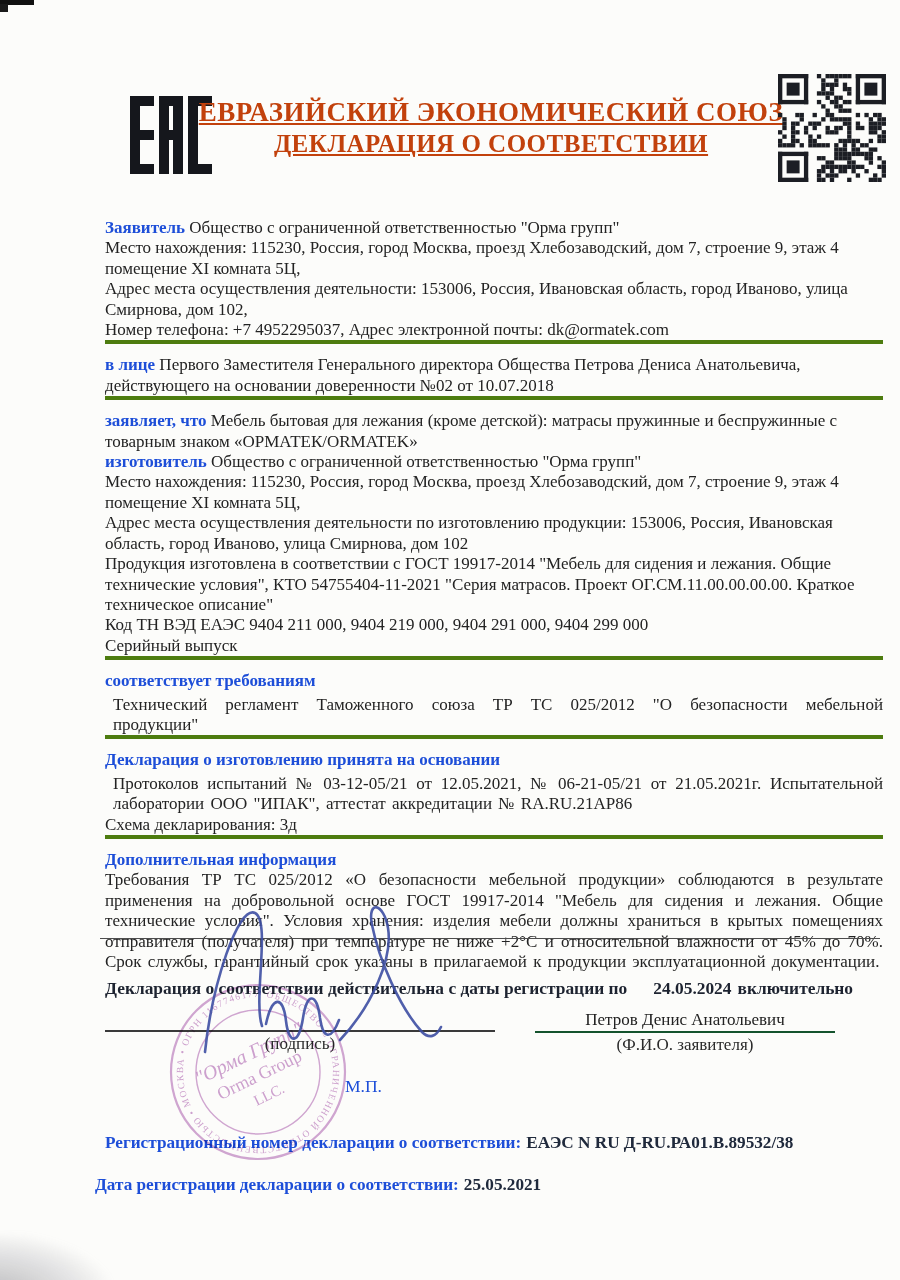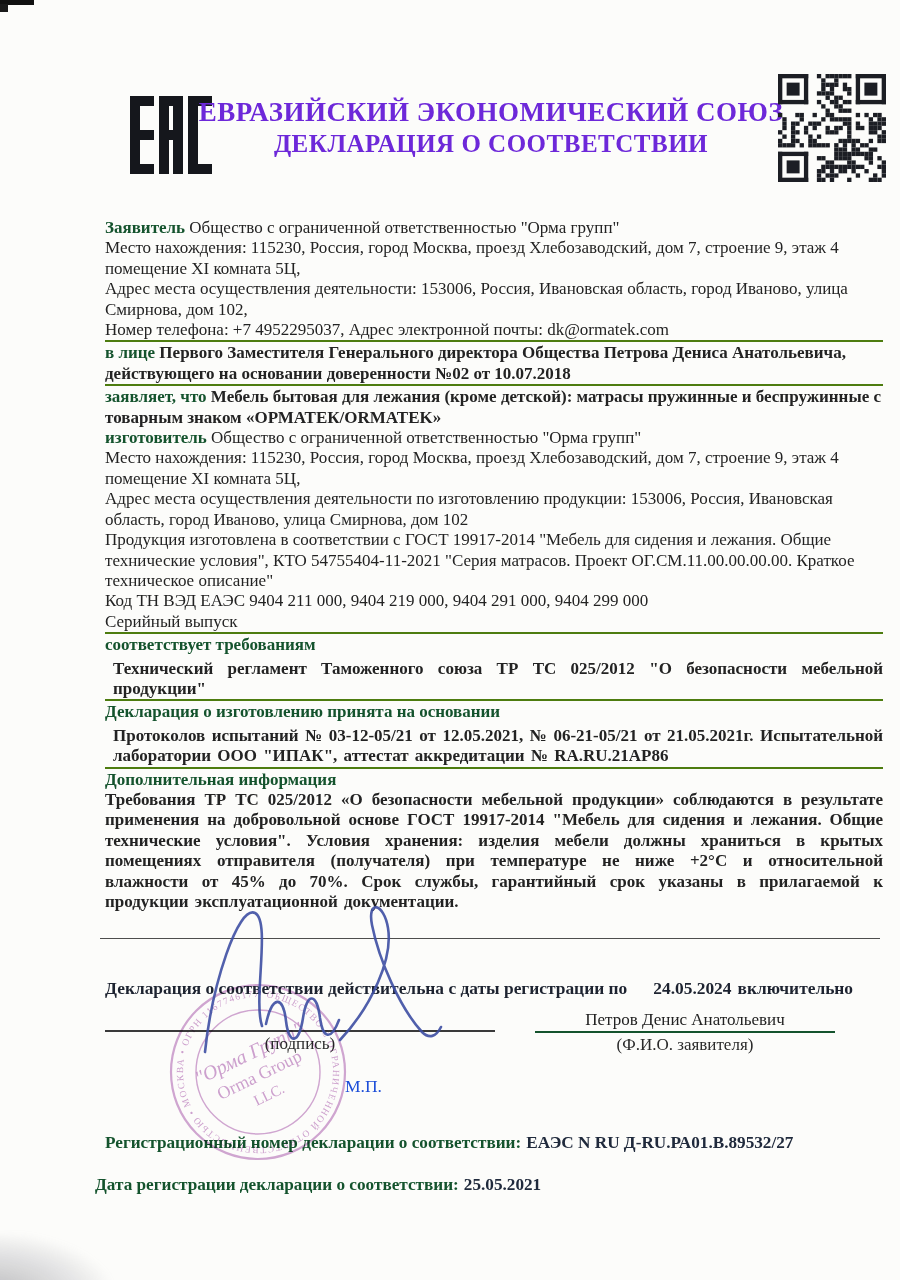--- a/index.html
+++ b/index.html
@@ -10,29 +10,29 @@
     color:#232323;
   }
   
   .scan-mark-top{position:absolute;left:0;top:0;width:34px;height:5px;background:#111;}
   .scan-mark-top2{position:absolute;left:0;top:4px;width:8px;height:8px;background:#1a1a1a;}
   .scan-smudge{position:absolute;left:-40px;top:1235px;width:150px;height:70px;
     background:radial-gradient(ellipse at 20% 90%,rgba(100,100,110,.45),rgba(140,140,150,.18) 55%,transparent 75%);
     filter:blur(3px);}
   
   .eac-logo{position:absolute;left:130px;top:96px;}
-  .titles{position:absolute;left:180px;top:97px;width:622px;text-align:center;color:#6d28d9;}
+  .titles{position:absolute;left:180px;top:97px;width:622px;text-align:center;color:#c2410c;text-decoration:underline;}
   .titles .t1{font-size:27px;font-weight:bold;letter-spacing:.5px;line-height:30px;white-space:nowrap;}
   .titles .t2{font-size:25px;font-weight:bold;letter-spacing:.5px;line-height:28px;margin-top:3px;white-space:nowrap;}
   .qr{position:absolute;left:778px;top:74px;width:108px;height:108px;}
   
   .content{position:absolute;left:105px;top:218px;width:778px;font-size:17px;line-height:20.4px;}
   .content p{margin:0;}
-  b{color:#14532d;}
-  .sec{border-top:2px solid #4d7c0f;padding-top:1px;font-weight:bold;}
+  b{color:#1d4ed8;}
+  .sec{border-top:4px solid #4d7c0f;padding-top:11px;}
   .just{text-align:justify;}
   .ind{padding-left:8px;}
   .pad-t{padding-top:3px;}
   .wide{word-spacing:7px;}
   .mid{word-spacing:2px;}
   .scheme{margin-top:8px;margin-bottom:2px;}
   
   .thin-rule{position:absolute;left:100px;top:938px;width:780px;border-top:1.6px solid #4d4d4d;}
   .validity{position:absolute;left:105px;top:961px;width:778px;font-size:17.4px;font-weight:bold;color:#1d2330;}
   .validity .vdate{margin-left:26px;}
@@ -329,20 +329,21 @@
     <div class="sec">
       <p><b>соответствует требованиям</b></p>
       <p class="just ind pad-t wide">Технический регламент Таможенного союза ТР ТС 025/2012 "О безопасности мебельной продукции"</p>
     </div>
 
     <div class="sec">
       <p><b>Декларация о изготовлению принята на основании</b></p>
       <p class="just ind pad-t mid">Протоколов испытаний № 03-12-05/21 от 12.05.2021, № 06-21-05/21  от 21.05.2021г. Испытательной лаборатории ООО "ИПАК", аттестат аккредитации № RA.RU.21АР86</p>
     </div>
 
+    <p class="scheme">Схема декларирования: 3д</p>
 
     <div class="sec">
       <p><b>Дополнительная информация</b></p>
       <p class="just mid">Требования ТР ТС 025/2012 «О безопасности мебельной продукции» соблюдаются в результате применения на добровольной основе ГОСТ 19917-2014 "Мебель для сидения и лежания. Общие технические условия". Условия хранения: изделия мебели должны храниться в крытых помещениях отправителя (получателя) при температуре не ниже +2°С и относительной влажности от 45% до 70%. Срок службы, гарантийный срок указаны в прилагаемой к продукции эксплуатационной документации.</p>
     </div>
 
   </div>
 
   <div class="thin-rule"></div>
 
@@ -357,21 +358,21 @@
     </div>
     <div class="sig-right">
       <div class="fio">Петров Денис Анатольевич</div>
       <div class="sig-cap">(Ф.И.О. заявителя)</div>
     </div>
   </div>
 
   <div class="mp">М.П.</div>
 
   <p class="reg1">
-    <b>Регистрационный номер декларации о соответствии:</b><span style="font-weight:bold;">ЕАЭС N RU Д-RU.РА01.В.89532/27</span>
+    <b>Регистрационный номер декларации о соответствии:</b><span style="font-weight:bold;">ЕАЭС N RU Д-RU.РА01.В.89532/38</span>
   </p>
   <p class="reg2">
     <b>Дата регистрации декларации о соответствии:</b><span style="font-weight:bold;">25.05.2021</span>
   </p>
 
   <div class="stamp">
     <svg width="184" height="188" viewBox="0 0 184 188" aria-hidden="true">
       <g stroke="#bd7ec0" fill="none" opacity="0.8">
         <circle cx="92" cy="94" r="87" stroke-width="2.2"></circle>
         <circle cx="92" cy="94" r="62" stroke-width="1.4"></circle>

